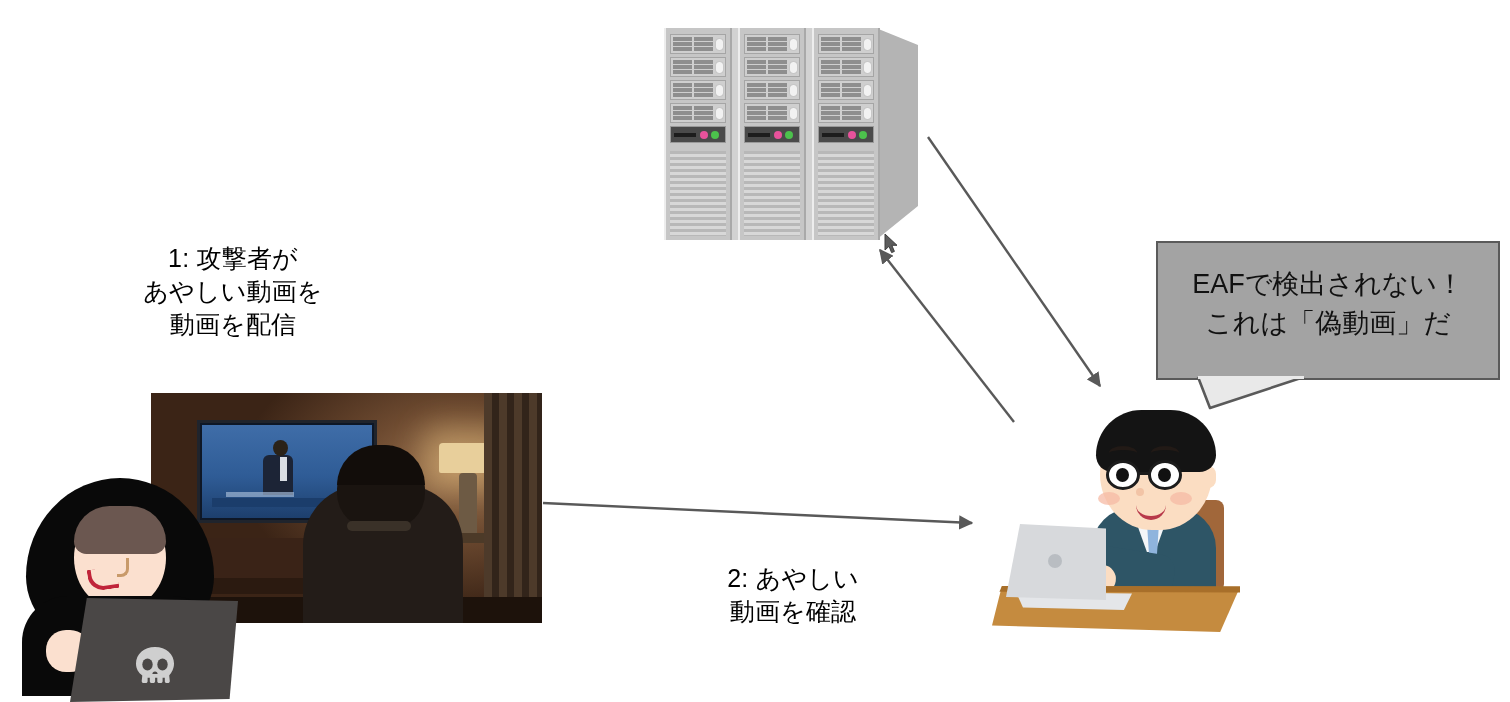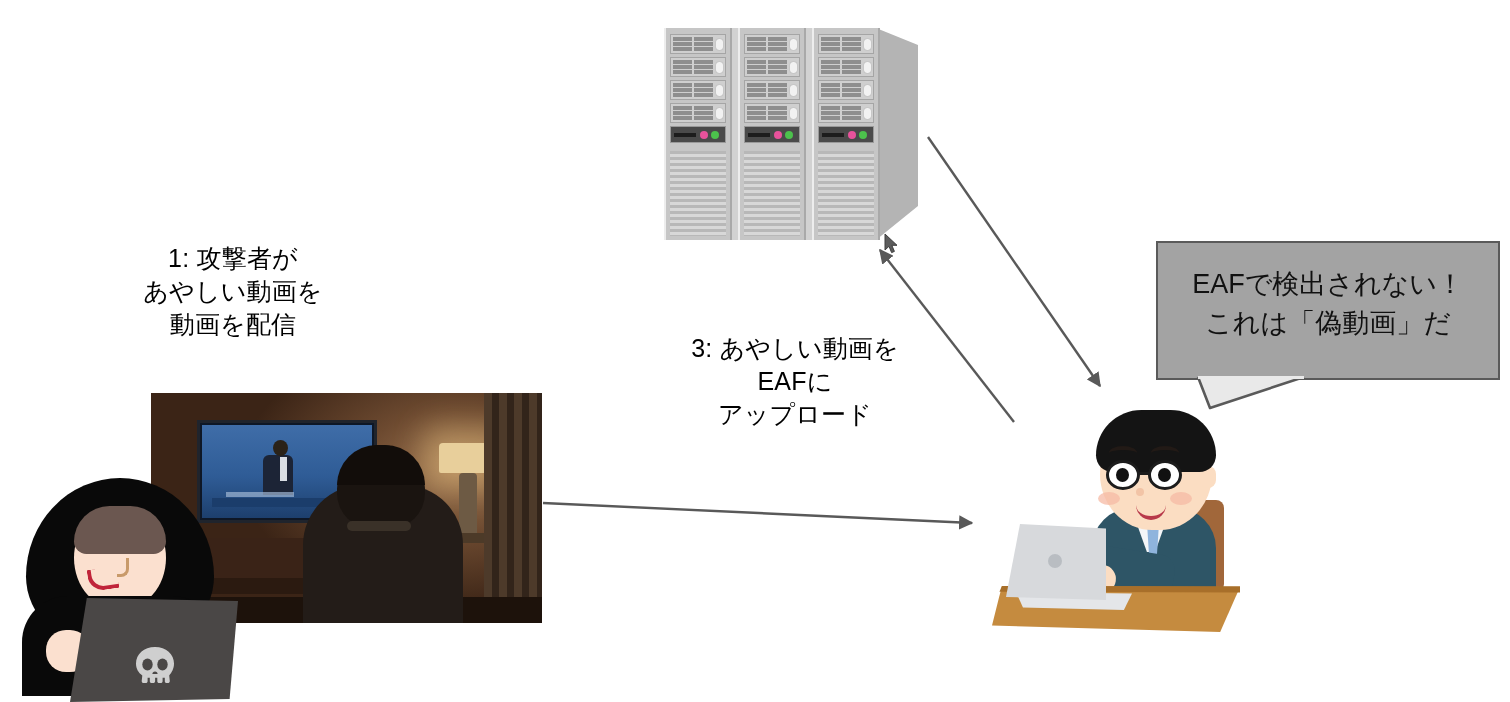--- a/index.html
+++ b/index.html
@@ -378,17 +378,16 @@
 これは「偽動画」だ</div>
   </div>
   <svg class="bubble-tail" viewBox="0 0 120 34">
     <path d="M2 1 L14 32 L108 1" fill="#e9e9e9" stroke="#5a5a5a" stroke-width="2.6" stroke-linejoin="round"></path>
     <path d="M2 1 L108 1" stroke="#e9e9e9" stroke-width="4"></path>
   </svg>
 
   <div class="lbl" style="left:88px;top:242px;width:290px;">1: 攻撃者が
 あやしい動画を
 動画を配信</div>
-  <div class="lbl" style="left:640px;top:332px;width:310px;">3: あやしい動画を
-EAFに
-アップロード</div>
+  <div class="lbl" style="left:648px;top:562px;width:290px;">2: あやしい
+動画を確認</div>
 
 </div>
 
 </body></html>

